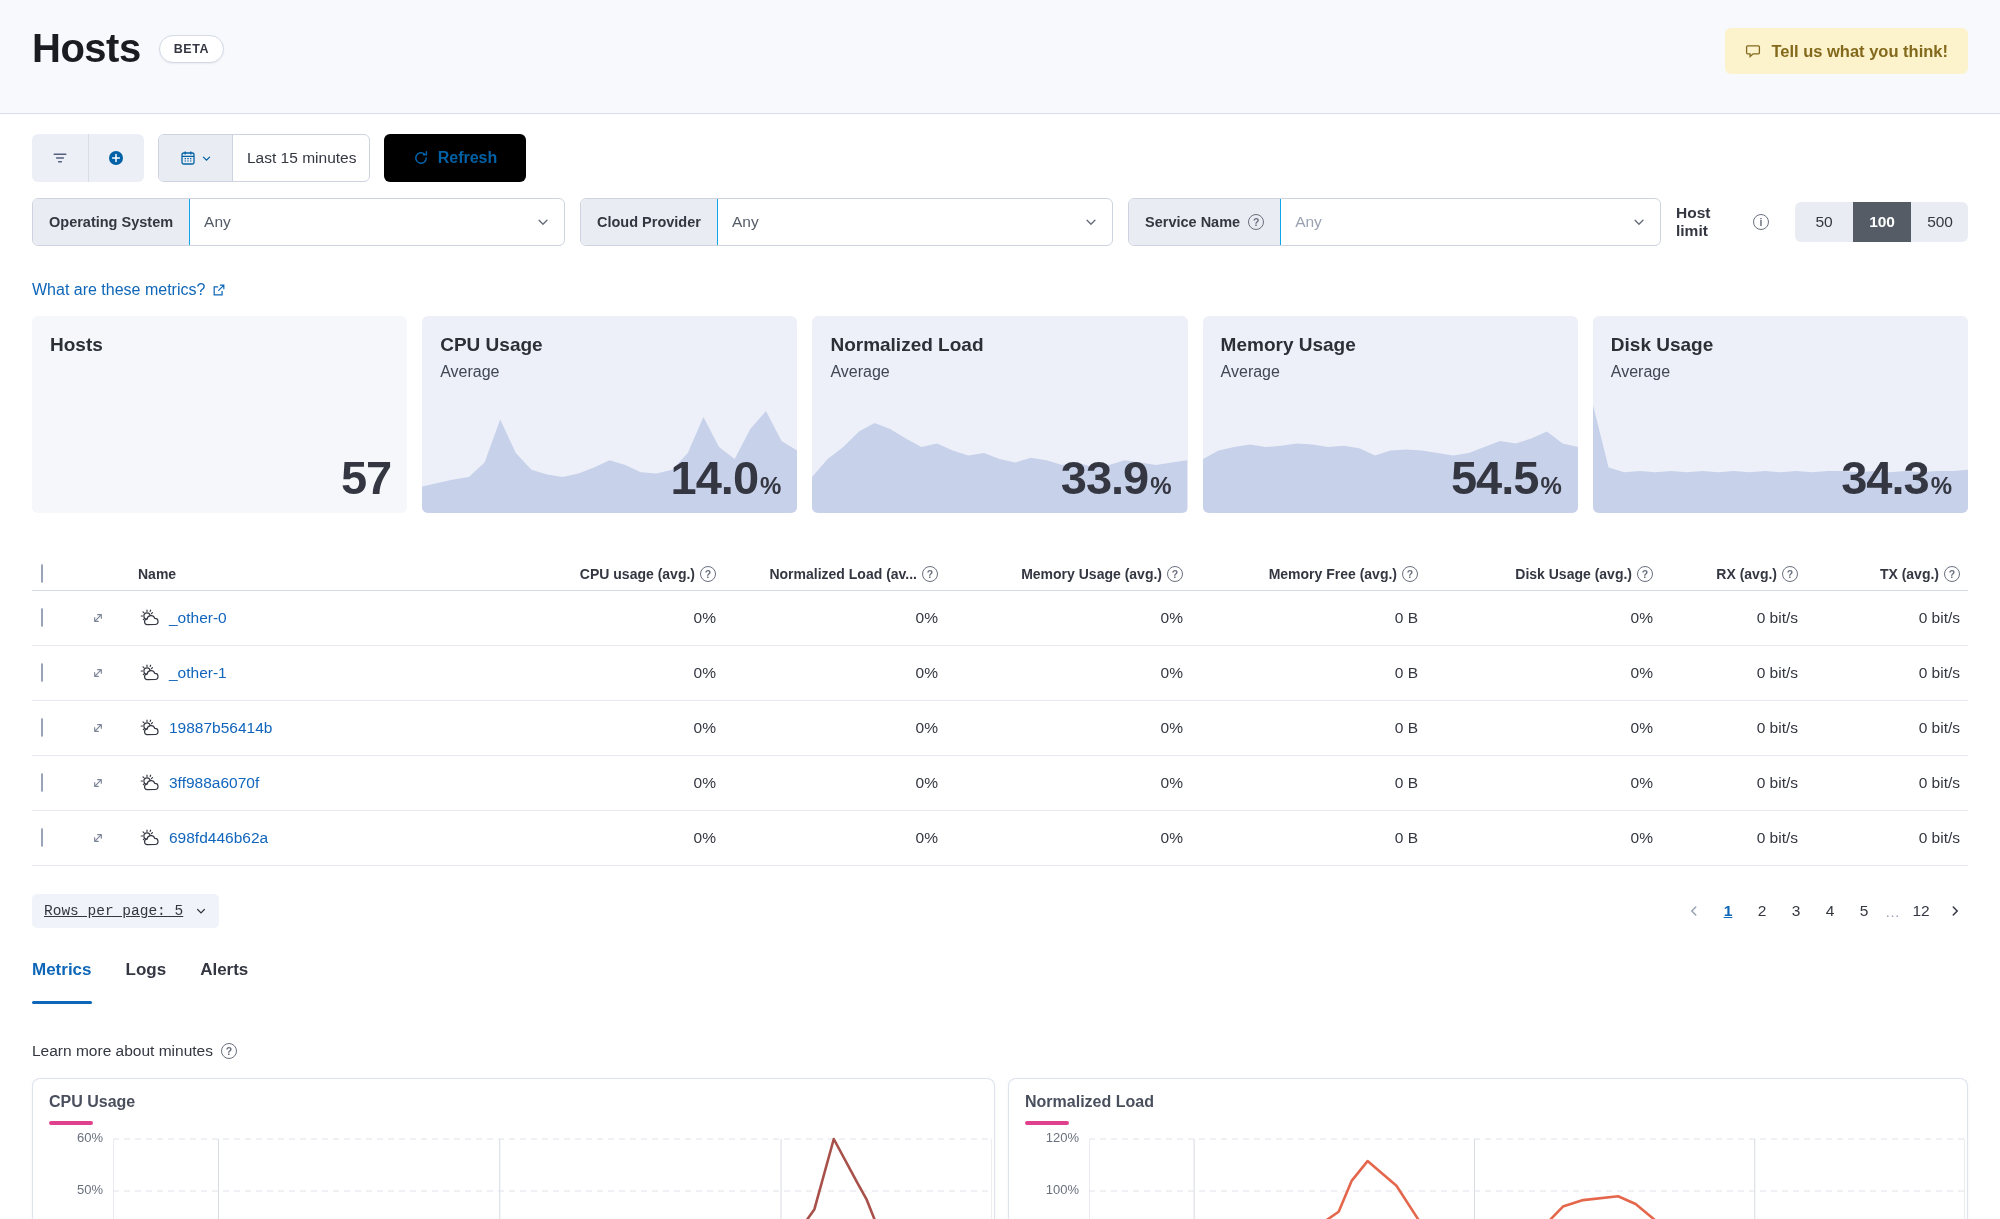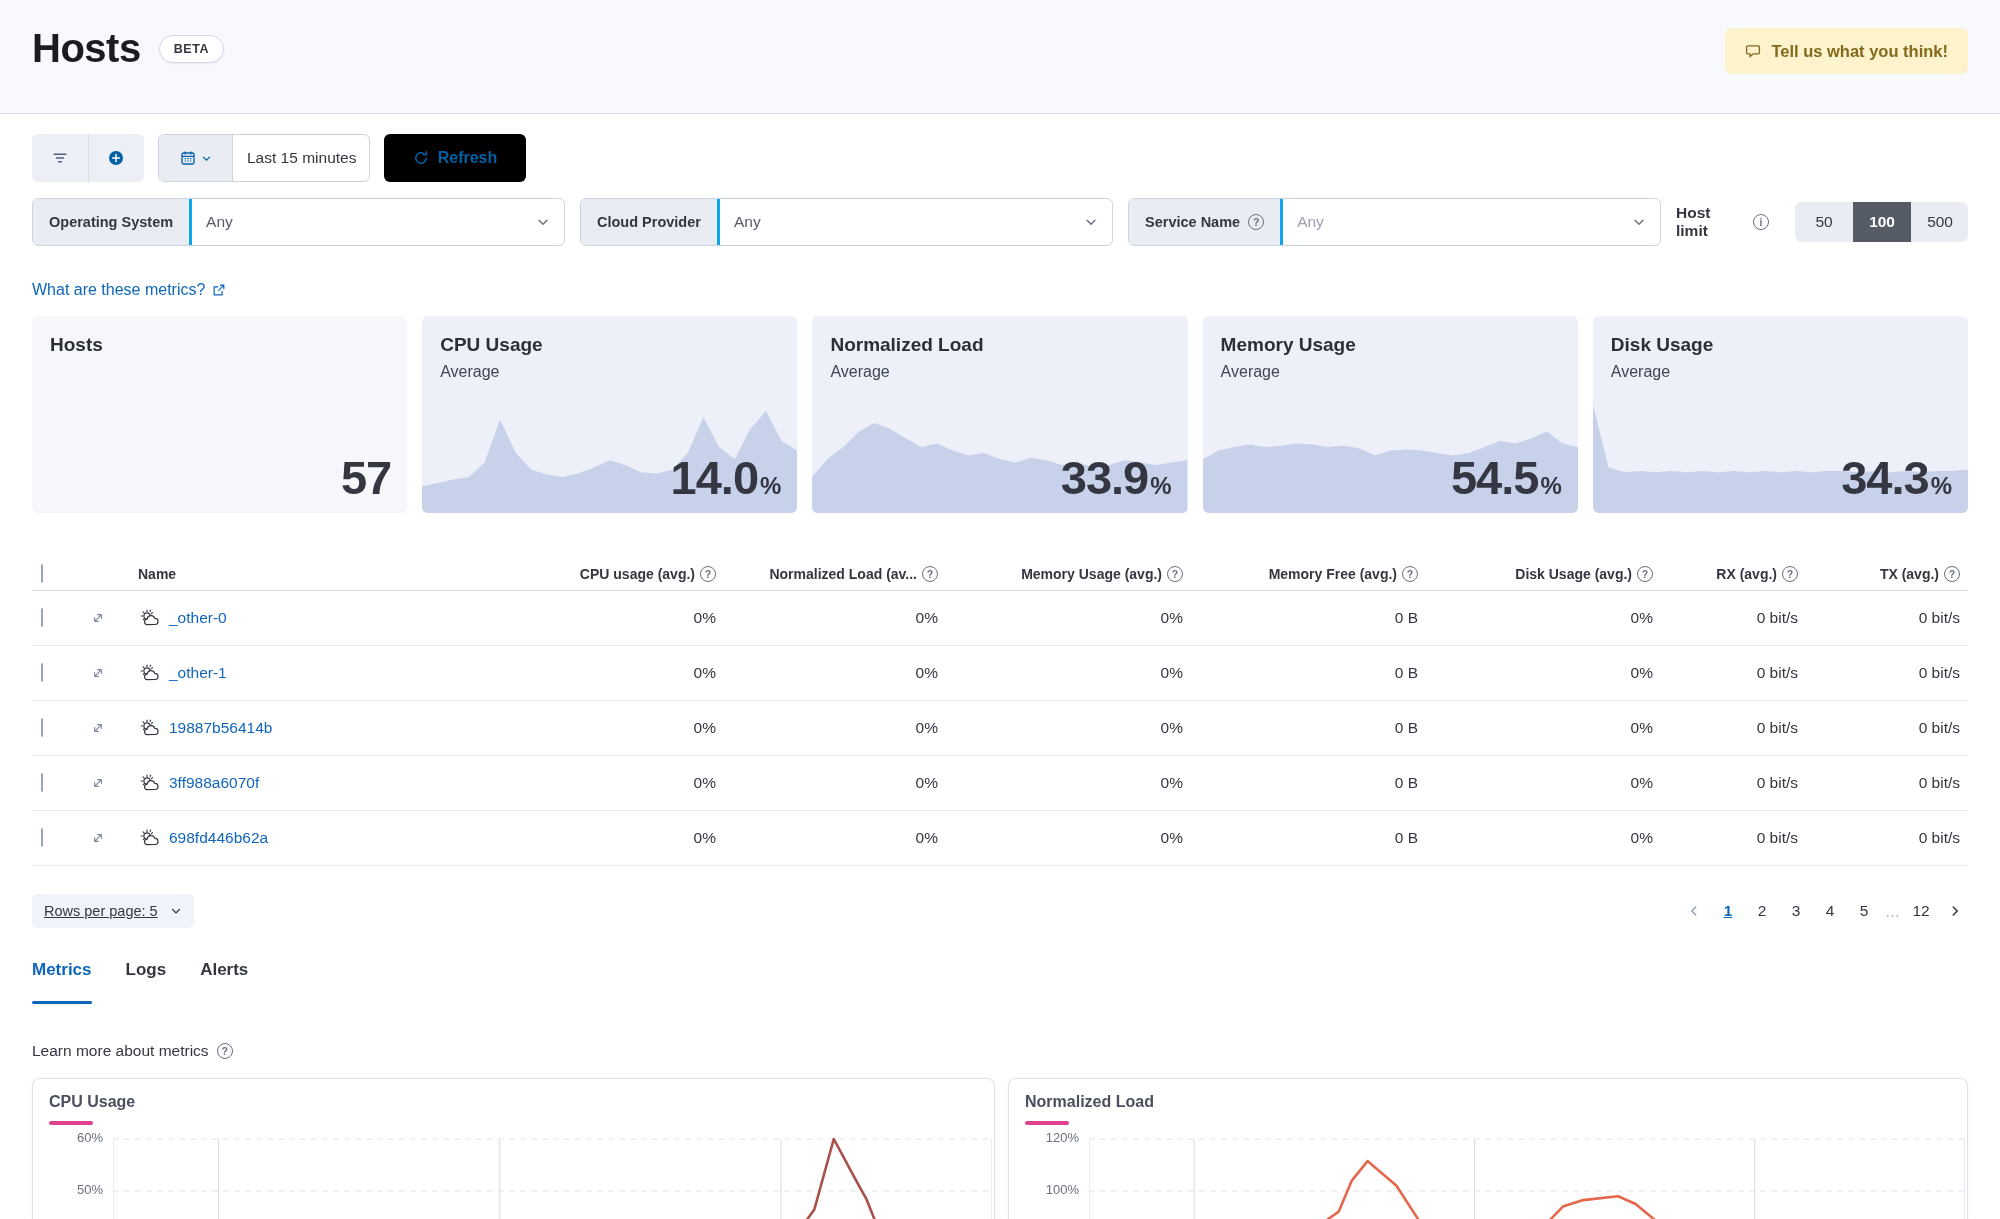--- a/index.html
+++ b/index.html
@@ -31,21 +31,21 @@
   .dp-left { width:74px; background:#e9edf3; border-right:1px solid #cdd4e0; display:flex; align-items:center; justify-content:center; gap:5px; cursor:pointer; }
   .dp-text { flex:1; display:flex; align-items:center; padding-left:14px; font-size:15.5px; color:#343741; cursor:pointer; }
   .refresh-btn { width:142px; height:48px; flex:none; background:#000000; border:none; border-radius:6px;
     display:flex; align-items:center; justify-content:center; gap:9px; color:#0061a6; font-size:16px; font-weight:700;
     font-family:inherit; cursor:pointer; }
 
   
   .filter-row { position:absolute; top:198px; left:32px; width:1936px; height:48px; display:flex; gap:15px; align-items:center; }
   .select { width:533px; height:48px; background:#fff; border:1px solid #cdd4e0; border-radius:6px;
     display:flex; align-items:center; overflow:hidden; cursor:pointer; flex:none; }
-  .select .prepend { height:100%; background:#e9edf3; border-right:3px solid #0ea5e9; display:flex; align-items:center;
+  .select .prepend { height:100%; background:#e9edf3; border-right:1px solid #0ea5e9; display:flex; align-items:center;
     gap:8px; padding:0 16px; font-size:14.5px; font-weight:700; color:#343741; flex:none; }
   .select .value { flex:1; padding-left:14px; font-size:15.5px; color:#555c68; }
   .select .value.placeholder { color:#9aa2b2; }
   .select .chev { margin-right:14px; }
   .host-limit { margin-left:auto; display:flex; align-items:center; gap:10px; }
   .host-limit-label { font-size:15.5px; font-weight:700; color:#343741; display:flex; align-items:center; gap:7px; }
   .btn-group { display:flex; background:#e9edf3; border-radius:6px; overflow:hidden; height:40px;margin-left:16px; }
   .btn-group button { border:none; background:transparent; min-width:58px; padding:0 16px; font-size:15.5px;
     font-family:inherit; color:#343741; cursor:pointer; }
   .btn-group button.selected { background:#565c66; color:#fff; font-weight:700; }
@@ -81,21 +81,21 @@
   .checkbox { width:20px; height:20px; border:1px solid #9aa4b8; border-radius:5px; background:#fff; margin-left:9px; cursor:pointer; }
   .expand-btn { width:28px; height:28px; display:flex; align-items:center; justify-content:center; cursor:pointer; margin-left:4px; }
 
   
   .help-ic { width:16px; height:16px; border:1.2px solid #69707d; border-radius:50%; color:#69707d;
     font-size:10.5px; font-weight:700; display:inline-flex; align-items:center; justify-content:center; flex:none; }
 
   
   .table-footer { position:absolute; top:894px; left:32px; width:1936px; display:flex; justify-content:space-between; align-items:center; }
   .rpp-btn { display:flex; align-items:center; gap:12px; background:#f0f3f9; border:none; border-radius:5px;
-    padding:9px 12px; font-size:14.5px; color:#343741; font-family:Liberation Sans, sans-serif; cursor:pointer; }
+    padding:9px 12px; font-size:14.5px; color:#343741; font-family:Liberation Mono, monospace; cursor:pointer; }
   .rpp-btn .lbl { text-decoration:underline; }
   .pagination { display:flex; align-items:center; gap:8px; }
   .page-num { min-width:26px; height:28px; display:flex; align-items:center; justify-content:center;
     font-size:15.5px; color:#343741; cursor:pointer; border-radius:4px; }
   .page-num.active { color:#0e66b8; font-weight:700; text-decoration:underline; }
   .page-ellipsis { color:#98a2b3; font-size:15px; }
   .page-chev { width:26px; height:28px; display:flex; align-items:center; justify-content:center; cursor:pointer; }
 
   
   .tabs { position:absolute; top:960px; left:32px; display:flex; gap:34px; }
@@ -488,21 +488,21 @@
   </div>
 </div>
 
 <div class="tabs">
   <div class="tab active">Metrics</div>
   <div class="tab">Logs</div>
   <div class="tab">Alerts</div>
 </div>
 
 <div class="learn-more">
-  <span>Learn more about metrics</span>
+  <span>Learn more about minutes</span>
   <span class="help-ic">?</span>
 </div>
 
 <div class="panels">
   <div class="panel left">
     <div class="panel-title">CPU Usage</div>
     <div class="swatch"></div>
     <div class="chart-wrap">
       <span class="ytick t1">60%</span>
       <span class="ytick t2">50%</span>

